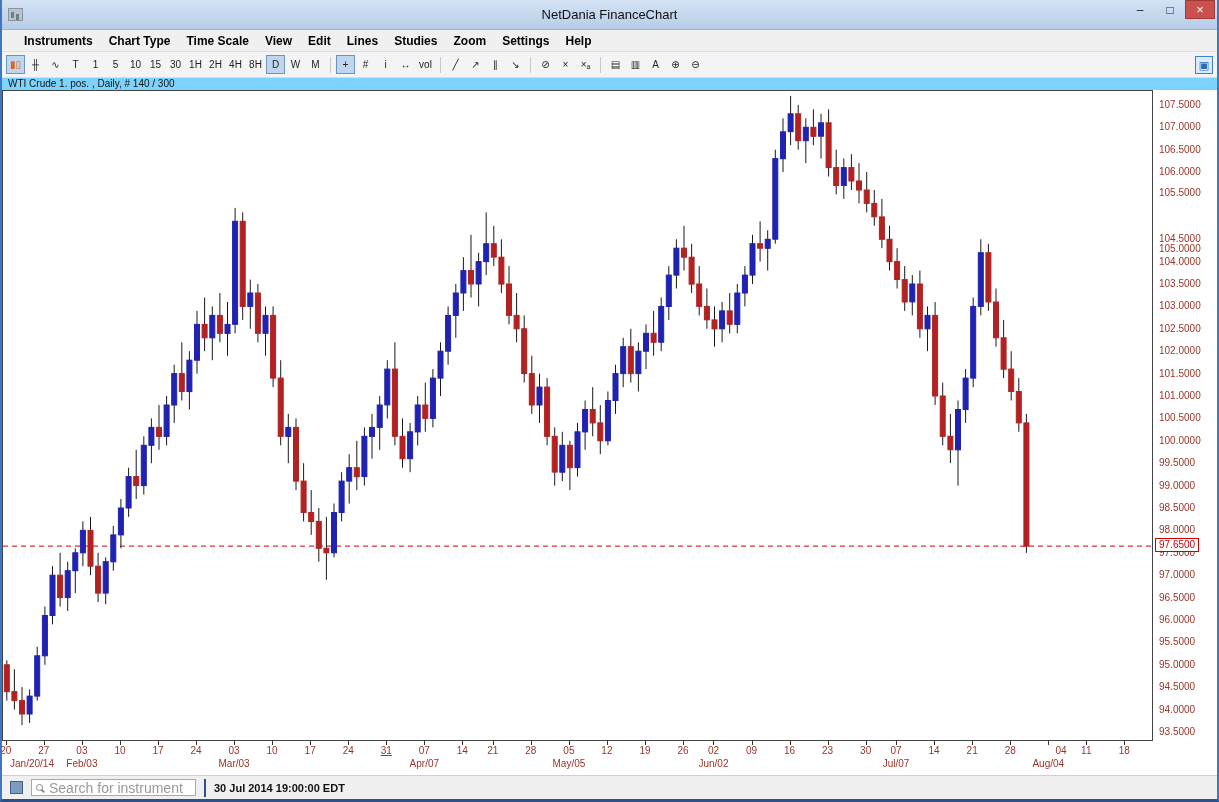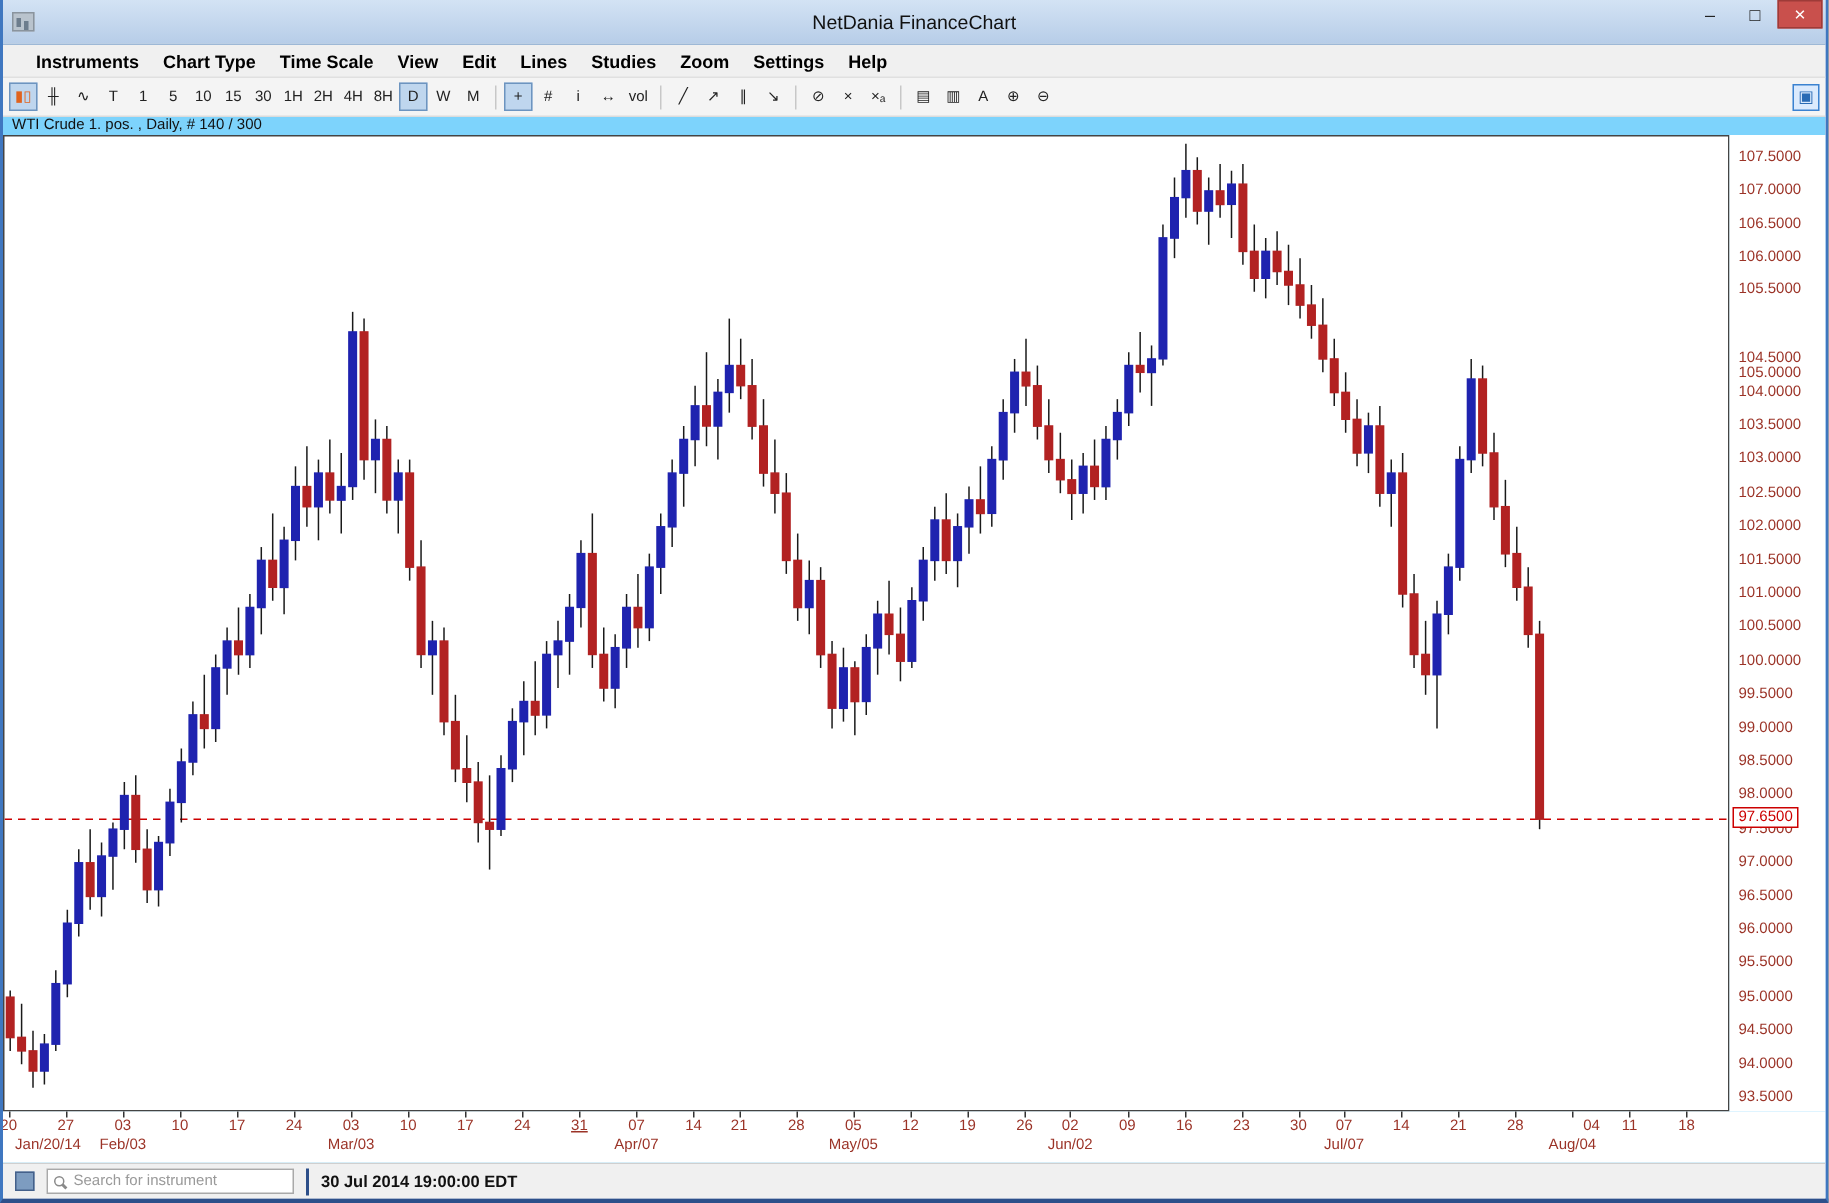--- a/index.html
+++ b/index.html
@@ -35,21 +35,21 @@
   .time-axis{height:34px;position:relative;background:#fff;}
   .tick{position:absolute;top:0;width:1px;height:4px;background:#333;}
   .dlabel{position:absolute;top:4px;transform:translateX(-50%);font-size:10px;color:#9b3327;}
   .mlabel{position:absolute;top:17px;transform:translateX(-50%);font-size:10px;color:#9b3327;white-space:nowrap;}
   
   .statusbar{height:24px;background:#f0f0f0;border-top:1px solid #cfcfcf;display:flex;align-items:center;padding:0 8px;gap:8px;}
   .status-icon{width:13px;height:13px;background:#7d9cc0;border:1px solid #44608a;}
   .searchbox{width:165px;height:17px;background:#fff;border:1px solid #a9a9a9;display:flex;align-items:center;padding:0 4px;gap:4px;}
   .mag{width:7px;height:7px;border:1.5px solid #8a8a8a;border-radius:50%;position:relative;flex:none;}
   .mag::after{content:"";position:absolute;width:4px;height:1.5px;background:#8a8a8a;right:-3px;bottom:-1px;transform:rotate(45deg);}
-  .searchbox input{border:none;outline:none;width:100%;font-size:10px;color:#333;background:transparent;}
+  .searchbox input{border:none;outline:none;width:100%;font-size:14px;color:#333;background:transparent;}
   .searchbox input::placeholder{color:#999;}
   .vsep{width:2px;height:18px;background:#2d4f8a;}
   .timestamp{font-size:11px;font-weight:bold;color:#111;}
 </style>
 </head>
 <body>
 
 <div class="window">
 
   <div class="titlebar">

